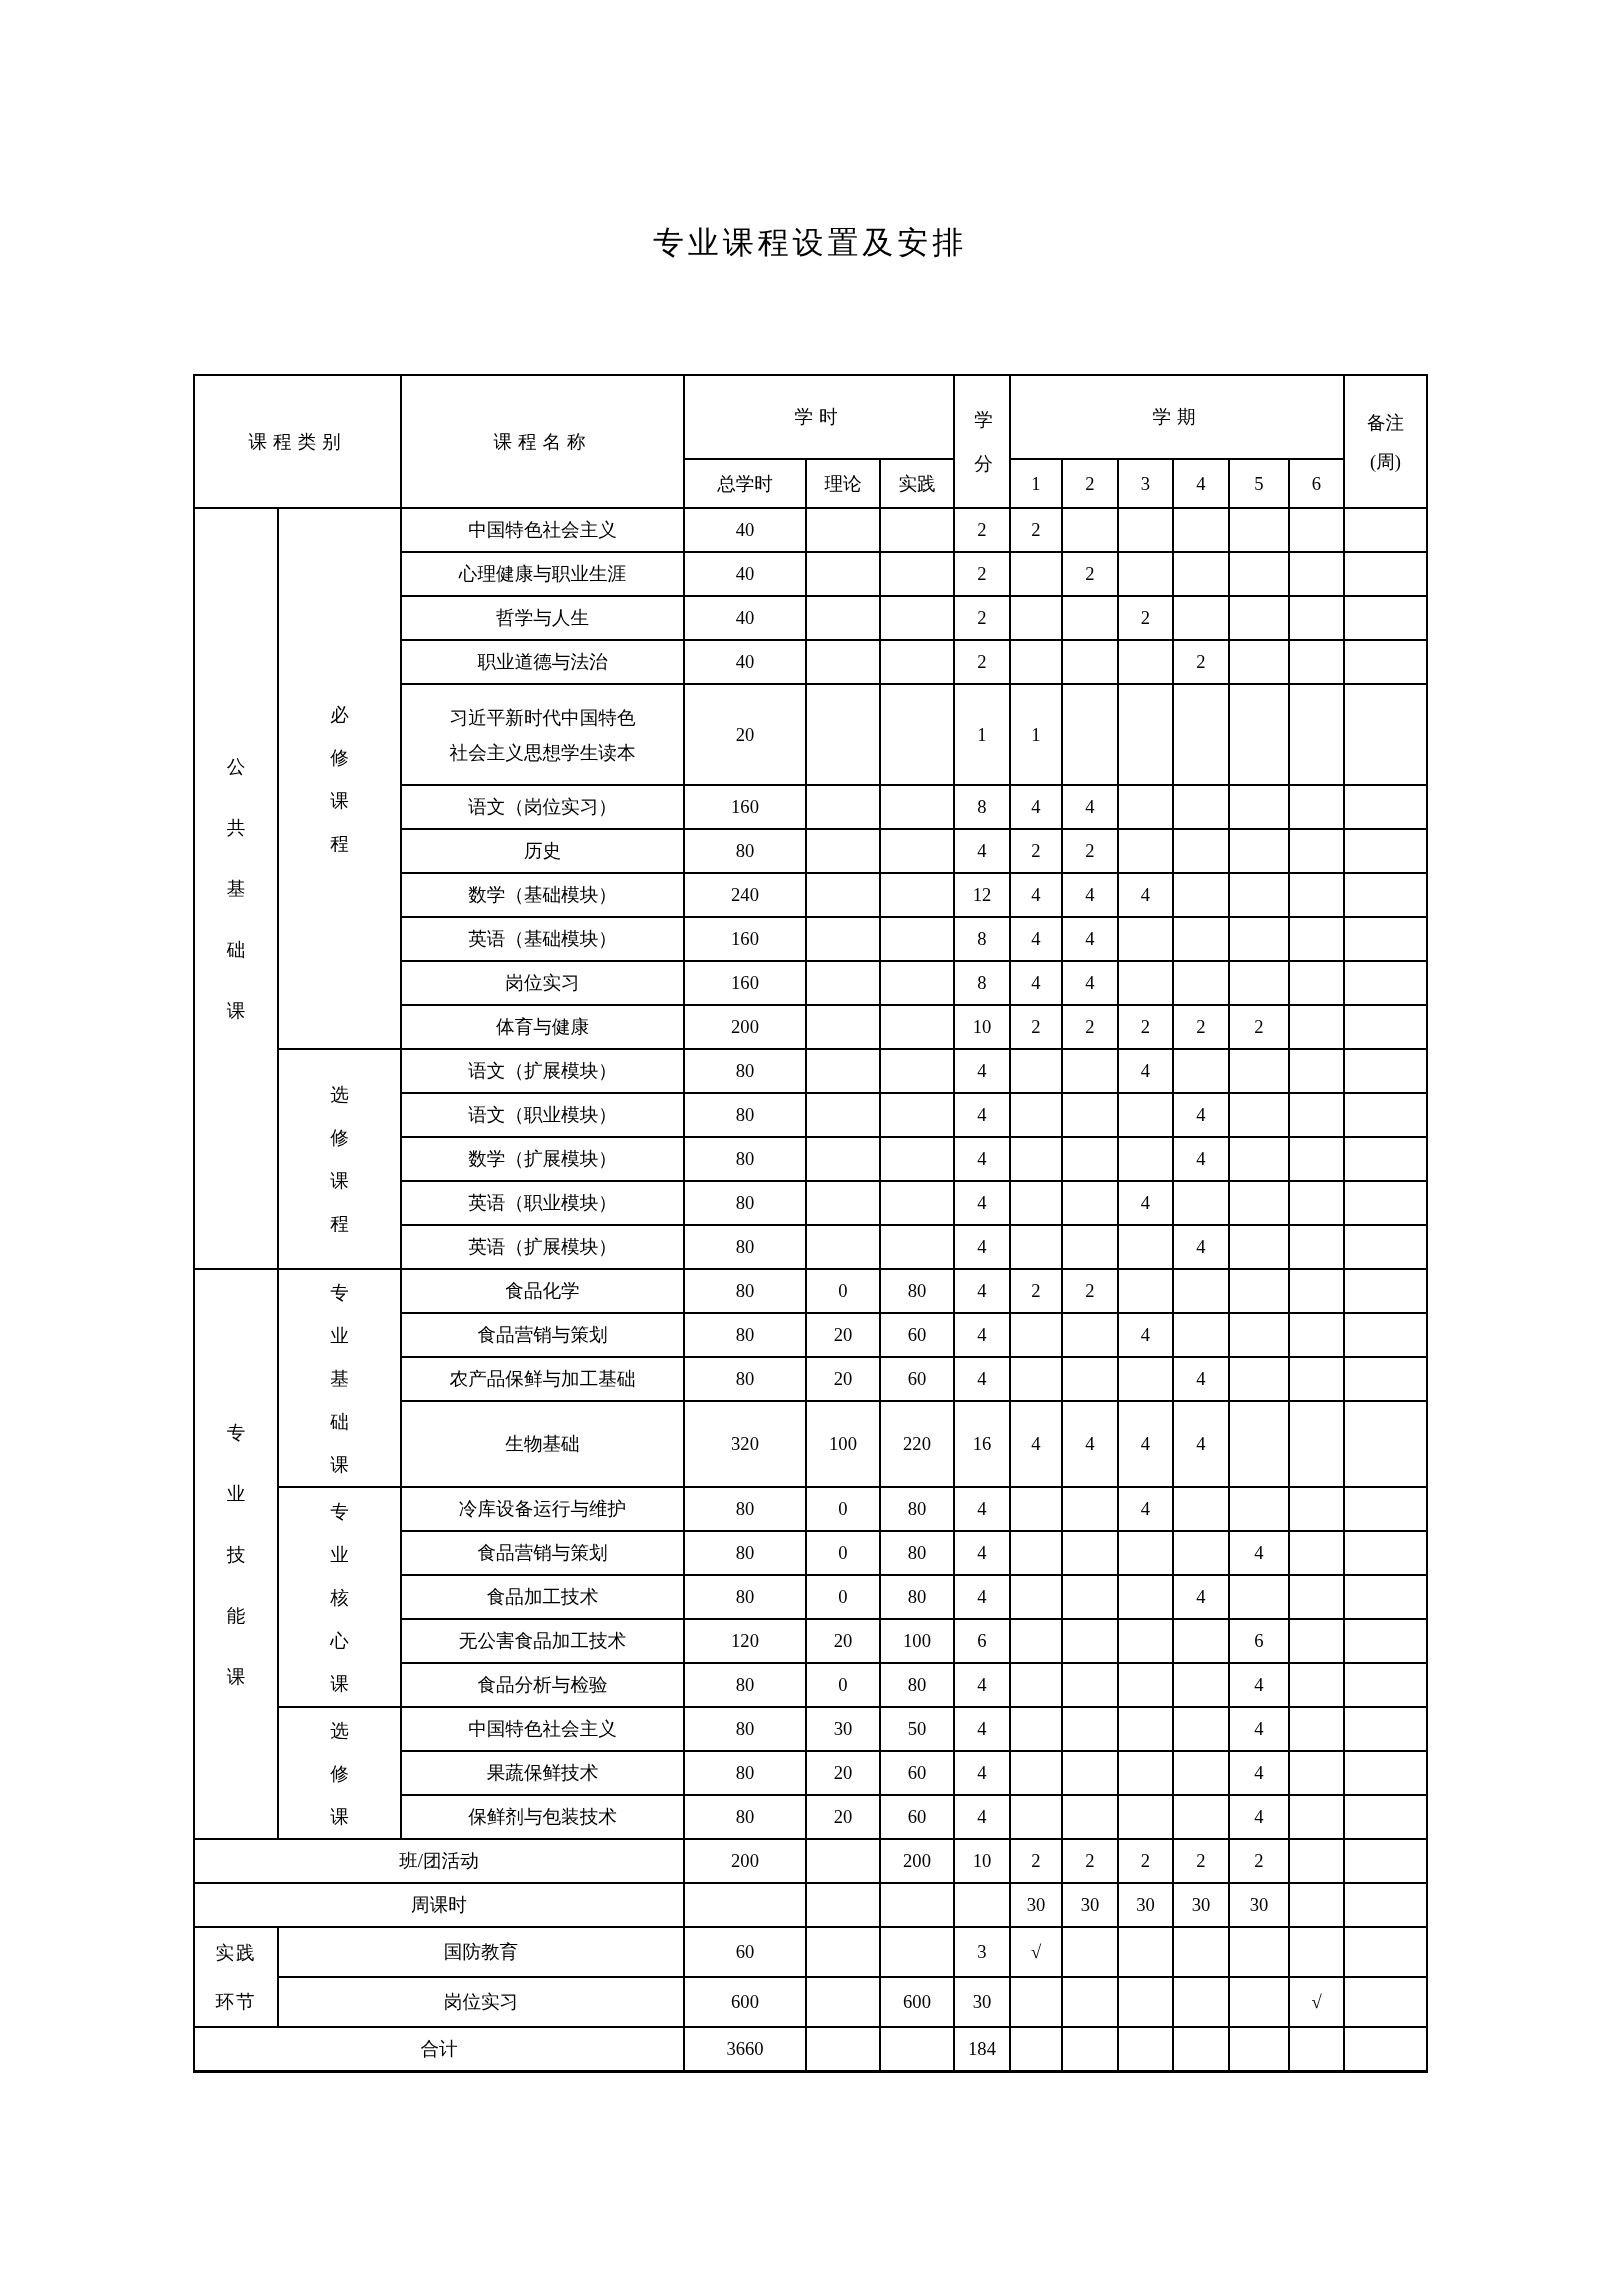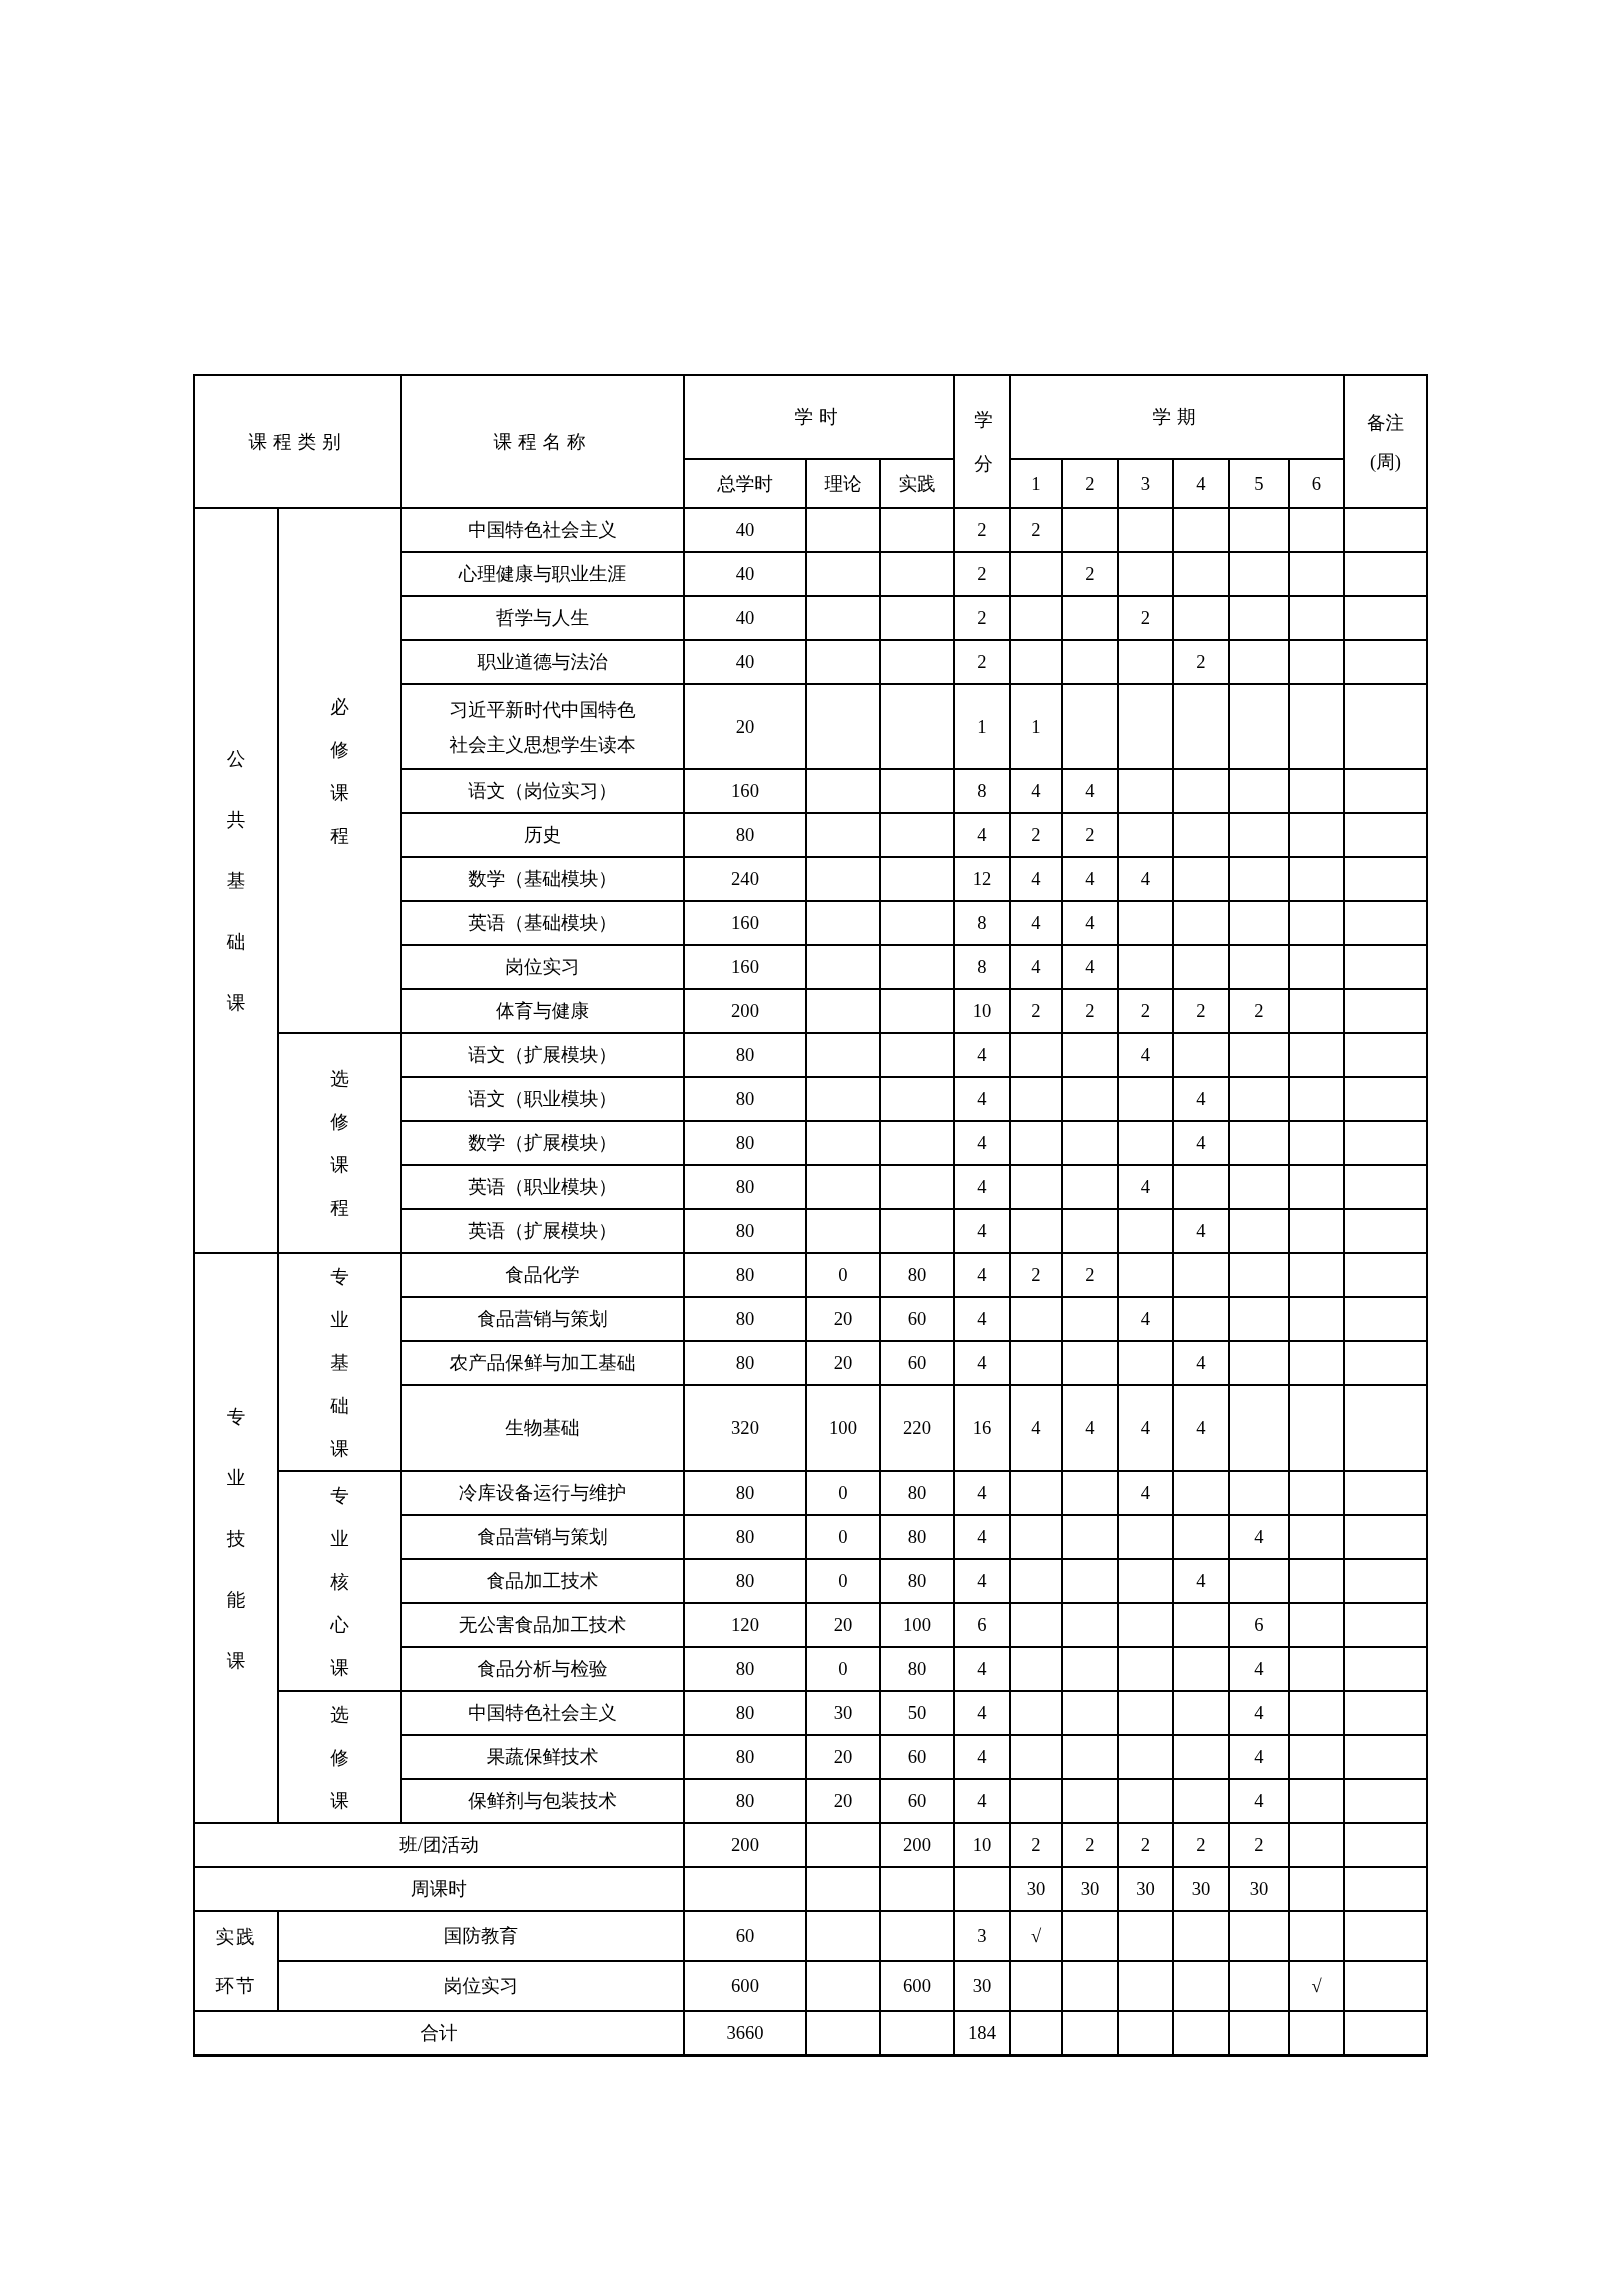--- a/index.html
+++ b/index.html
@@ -48,20 +48,21 @@
   td.name div{line-height:35px;}
   td.ntop{vertical-align:top;padding-top:7.8px;margin-top:15px;}
   .vwrap{width:21.6px;margin:0 auto;word-break:break-all;line-height:44px;text-align:right;}
   .hd2{line-height:39px;}
 </style>
 </head>
 <body>
 
 <div class="page">
 
+  <div class="doc-title">专业课程设置及安排</div>
 
   <table class="sched">
     <colgroup>
       <col style="width:84px">
         <col style="width:123px">
         <col style="width:283px">
       <col style="width:122px">
         <col style="width:74px">
         <col style="width:74px">
       <col style="width:56px">
@@ -162,21 +163,21 @@
           <td></td>
           <td>2</td>
           <td></td>
           <td></td>
           <td></td>
           <td>2</td>
           <td></td>
           <td></td>
           <td></td>
         </tr>
-        <tr style="height: 85px;">
+        <tr style="height: 101px;">
           <td class="name">
             <div>习近平新时代中国特色</div>
             <div>社会主义思想学生读本</div>
           </td>
           <td>20</td>
           <td></td>
           <td></td>
           <td>1</td>
           <td>1</td>
           <td></td>

